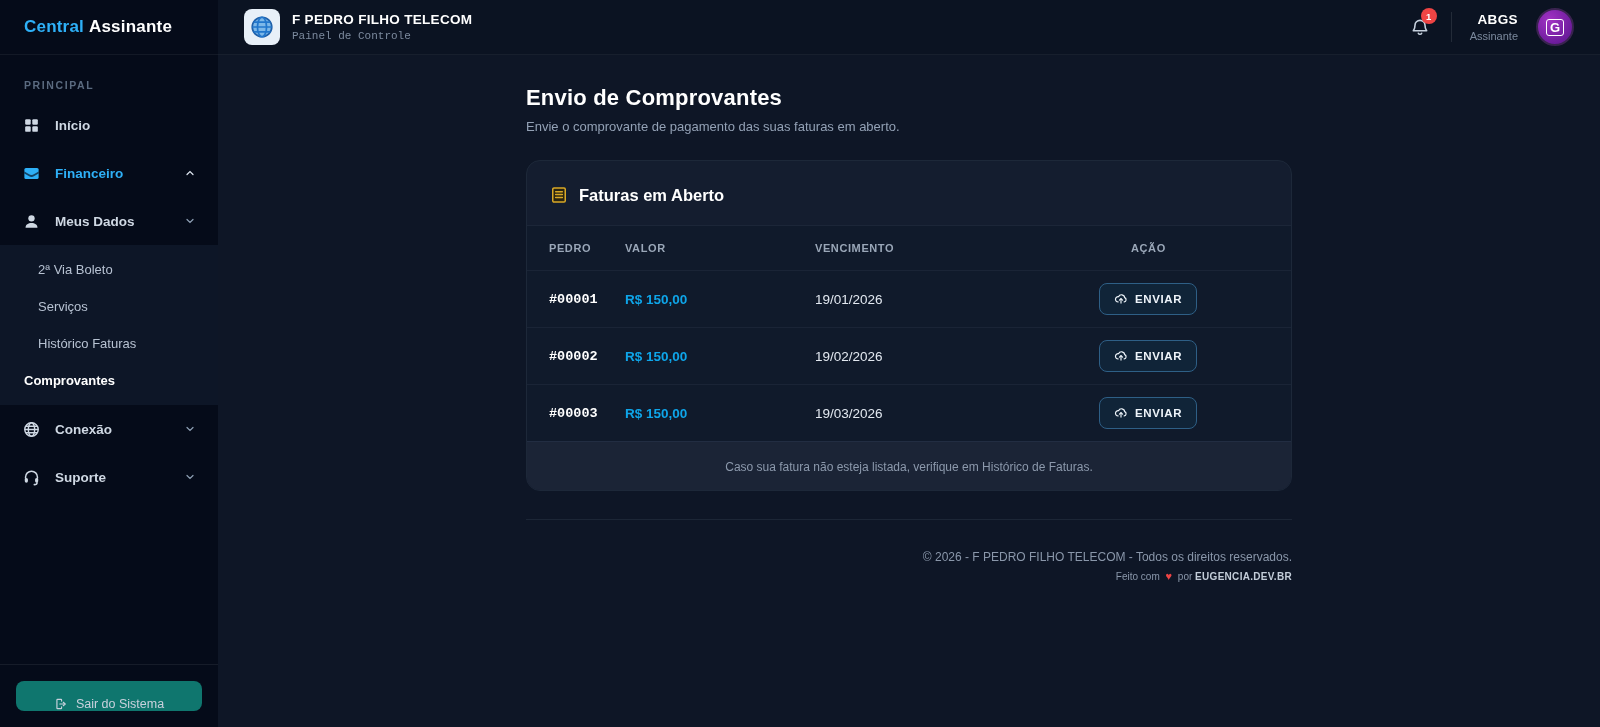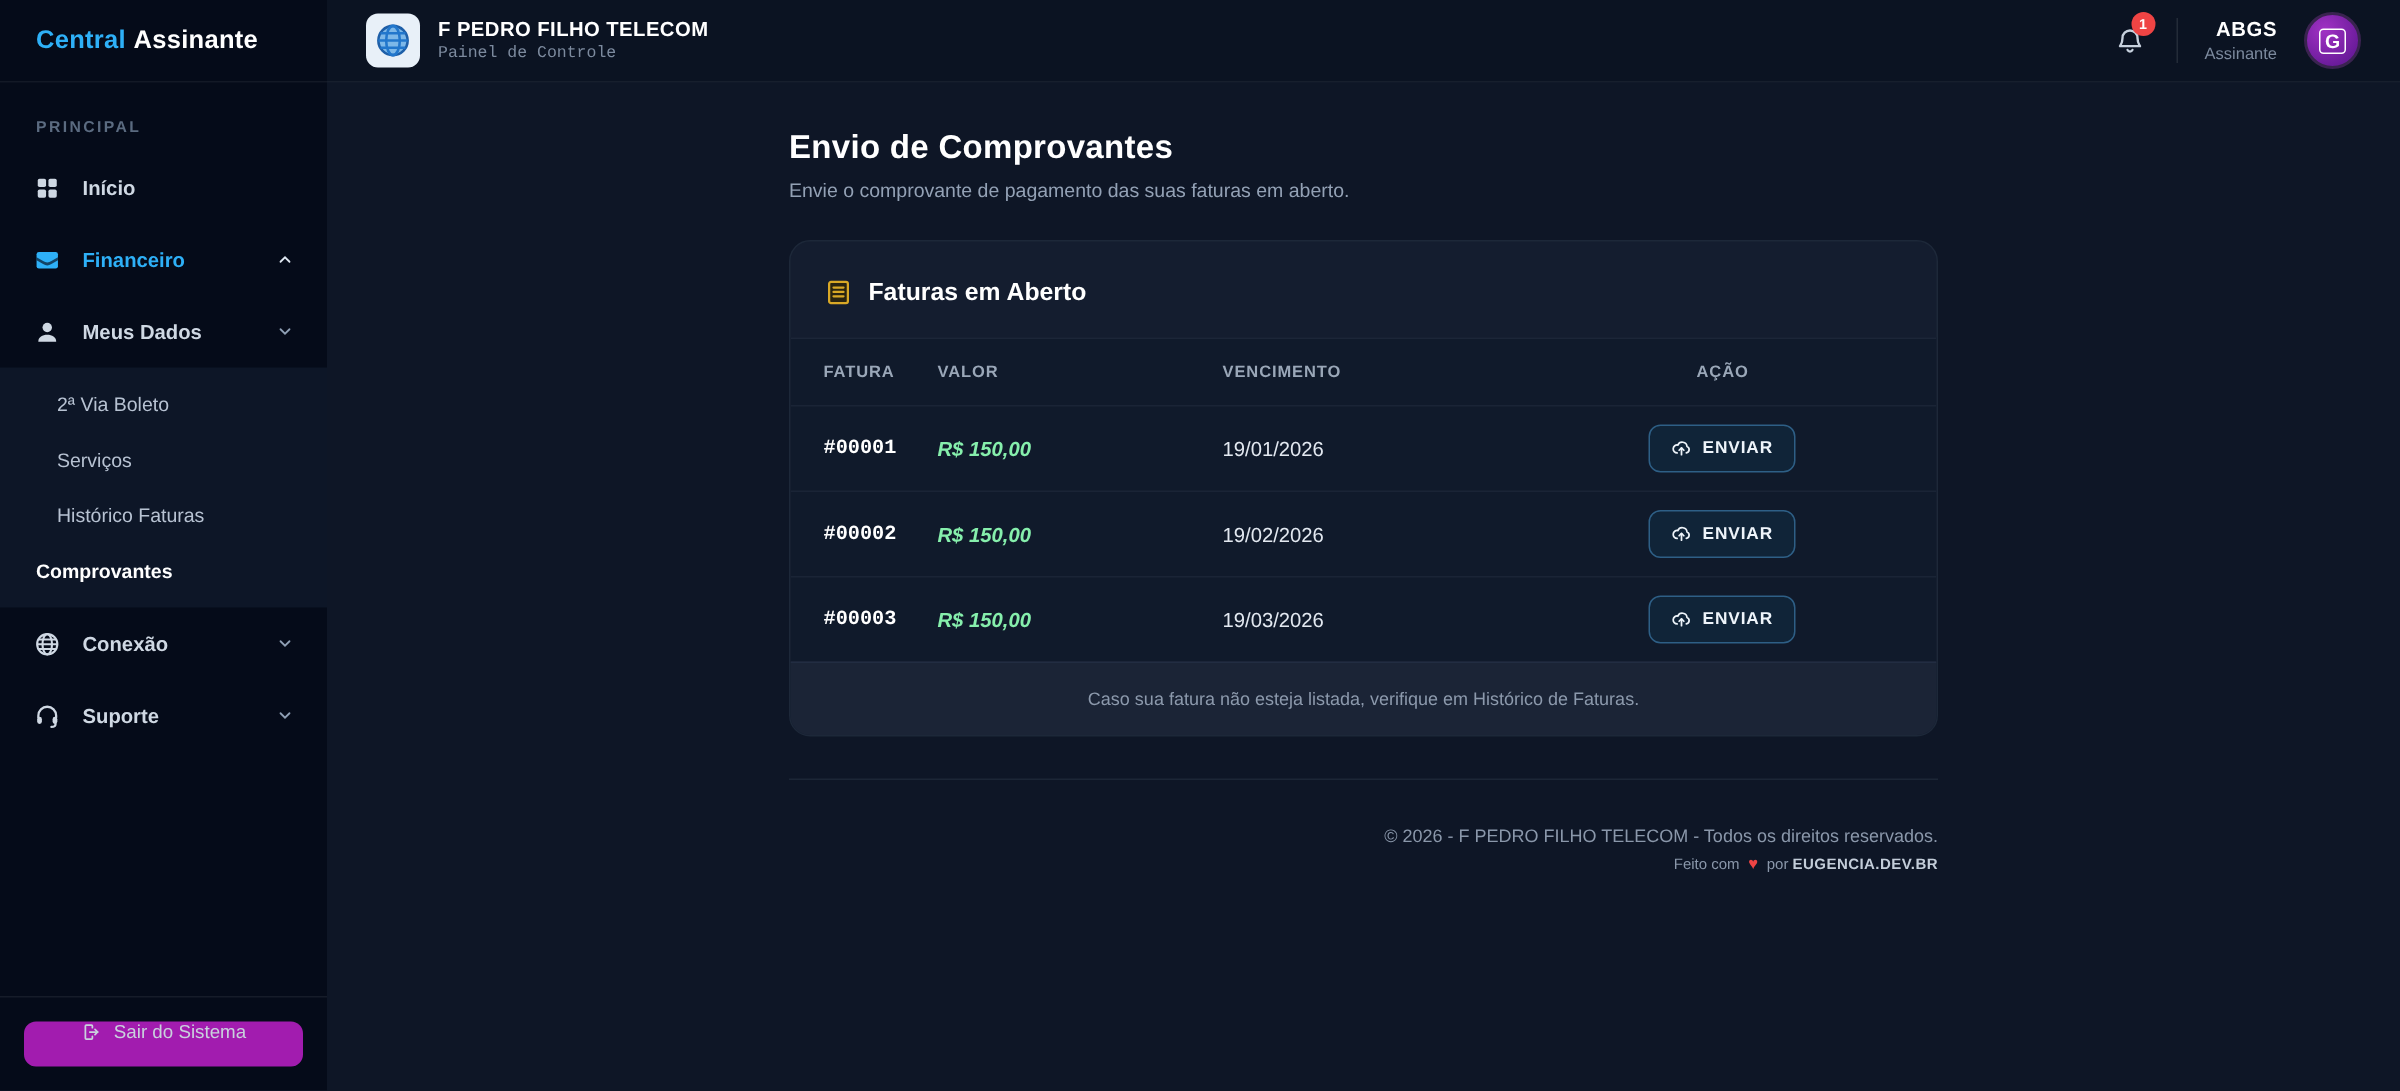--- a/index.html
+++ b/index.html
@@ -17,21 +17,21 @@
   .section-label { font-size:10.5px; font-weight:bold; letter-spacing:1.6px; color:#5b6b80; padding:4px 24px 10px; }
   .nav-item { display:flex; align-items:center; gap:14px; height:48px; padding:0 22px; color:#cfd8e3; font-size:13.5px; font-weight:600; cursor:pointer; }
   .nav-item .nicon { width:19px; height:19px; flex-shrink:0; display:flex; align-items:center; justify-content:center; }
   .nav-item .nicon svg { width:19px; height:19px; }
   .nav-item .chev { margin-left:auto; width:12px; height:12px; color:#8fa0b5; }
   .nav-item.active { color:#2eb0f7; }
   .submenu { background:#0d1627; padding:6px 0; }
   .sub-item { padding:11px 24px 11px 38px; font-size:13px; color:#b7c2d2; cursor:pointer; }
   .sub-item.active { color:#ffffff; font-weight:bold;padding-left:24px; }
   .sidebar-footer { border-top:1px solid rgba(255,255,255,0.07); padding:16px; }
-  .logout-btn { width:100%; height:30px; border:none; border-radius:8px; background:#a21caf; color:#c9d1dd; font-size:12.5px; font-family:inherit; display:flex; align-items:flex-start; justify-content:center; gap:8px; cursor:pointer; }
+  .logout-btn { width:100%; height:30px; border:none; border-radius:8px; background:#0f766e; color:#c9d1dd; font-size:12.5px; font-family:inherit; display:flex; align-items:flex-end; justify-content:center; gap:8px; cursor:pointer; }
   .logout-btn svg { width:14px; height:14px; }
 
   
   .main { flex:1; display:flex; flex-direction:column; min-width:0; }
   .topbar { height:55px; background:#0b1322; border-bottom:1px solid rgba(255,255,255,0.05); display:flex; align-items:center; justify-content:space-between; padding:0 26px; flex-shrink:0; }
   .tb-left { display:flex; align-items:center; gap:12px; }
   .company-logo { width:36px; height:36px; border-radius:8px; background:#e8f0f8; display:flex; align-items:center; justify-content:center; }
   .company-logo svg { width:26px; height:26px; }
   .company-name { font-size:13.5px; font-weight:bold; color:#ffffff; letter-spacing:0.3px; }
   .company-sub { font-size:11px; color:#7c8a9e; margin-top:3px;font-family:Liberation Mono, monospace; }
@@ -58,21 +58,21 @@
   .card-title-row svg { width:20px; height:20px; }
   .card-title { font-size:16.5px; font-weight:bold; color:#ffffff; }
   .card-sub { font-size:12px; color:#8b99ad; margin-top:9px; }
   .tablezone { background:#101a2b; border-top:1px solid #1c2638; }
   .thead, .trow { display:grid; grid-template-columns:76px 190px 1fr 170px; padding:0 22px; align-items:center; }
   .thead { height:44px; }
   .th { font-size:11px; font-weight:bold; color:#9aa7b8; letter-spacing:0.6px; }
   .th.action { padding-left:32px; }
   .trow { height:57px; border-top:1px solid #1a2436; }
   .cell-fatura { font-family:Liberation Mono, monospace; font-size:13.5px; font-weight:bold; color:#ffffff; }
-  .cell-valor { font-size:13.5px; font-weight:bold; color:#86efac;font-style:italic; }
+  .cell-valor { font-size:13.5px; font-weight:bold; color:#0ea5e9; }
   .cell-venc { font-size:13.5px; color:#e2e8f0; }
   .cell-action { display:flex; }
   .enviar-btn { display:flex; align-items:center; gap:7px; padding:8px 14px; background:#102438; border:1px solid #2e5f86; border-radius:8px; color:#eef4fa; font-size:11.5px; font-weight:bold; letter-spacing:0.6px; font-family:inherit; cursor:pointer; }
   .enviar-btn svg { width:14px; height:14px; }
   .card-foot { background:#1b2436; border-top:1px solid #222d42; padding:15px; text-align:center; }
   .card-foot span { font-size:12px; color:#8c99ac; }
 
   
   .footer-divider { margin-top:28px; height:1px; background:#1c2636; }
   .page-footer { margin-top:30px; text-align:right; padding-bottom:30px; }
@@ -236,21 +236,21 @@
               <svg viewBox="0 0 24 24" fill="none" stroke="#d9a826" stroke-width="1.8">
                   <rect x="4.5" y="3.5" width="15" height="17" rx="1.5" fill="#2a2410"></rect>
                   <path d="M8 8h8M8 11.5h8M8 15h8" stroke-linecap="round"></path>
                 </svg>
               <span class="card-title">Faturas em Aberto</span>
             </div>
           </div>
 
           <div class="tablezone">
             <div class="thead">
-              <span class="th">FATURA</span>
+              <span class="th">PEDRO</span>
               <span class="th">VALOR</span>
               <span class="th">VENCIMENTO</span>
               <span class="th action">AÇÃO</span>
             </div>
 
             <div class="trow">
               <span class="cell-fatura">#00001</span>
               <span class="cell-valor">R$ 150,00</span>
               <span class="cell-venc">19/01/2026</span>
               <span class="cell-action">

